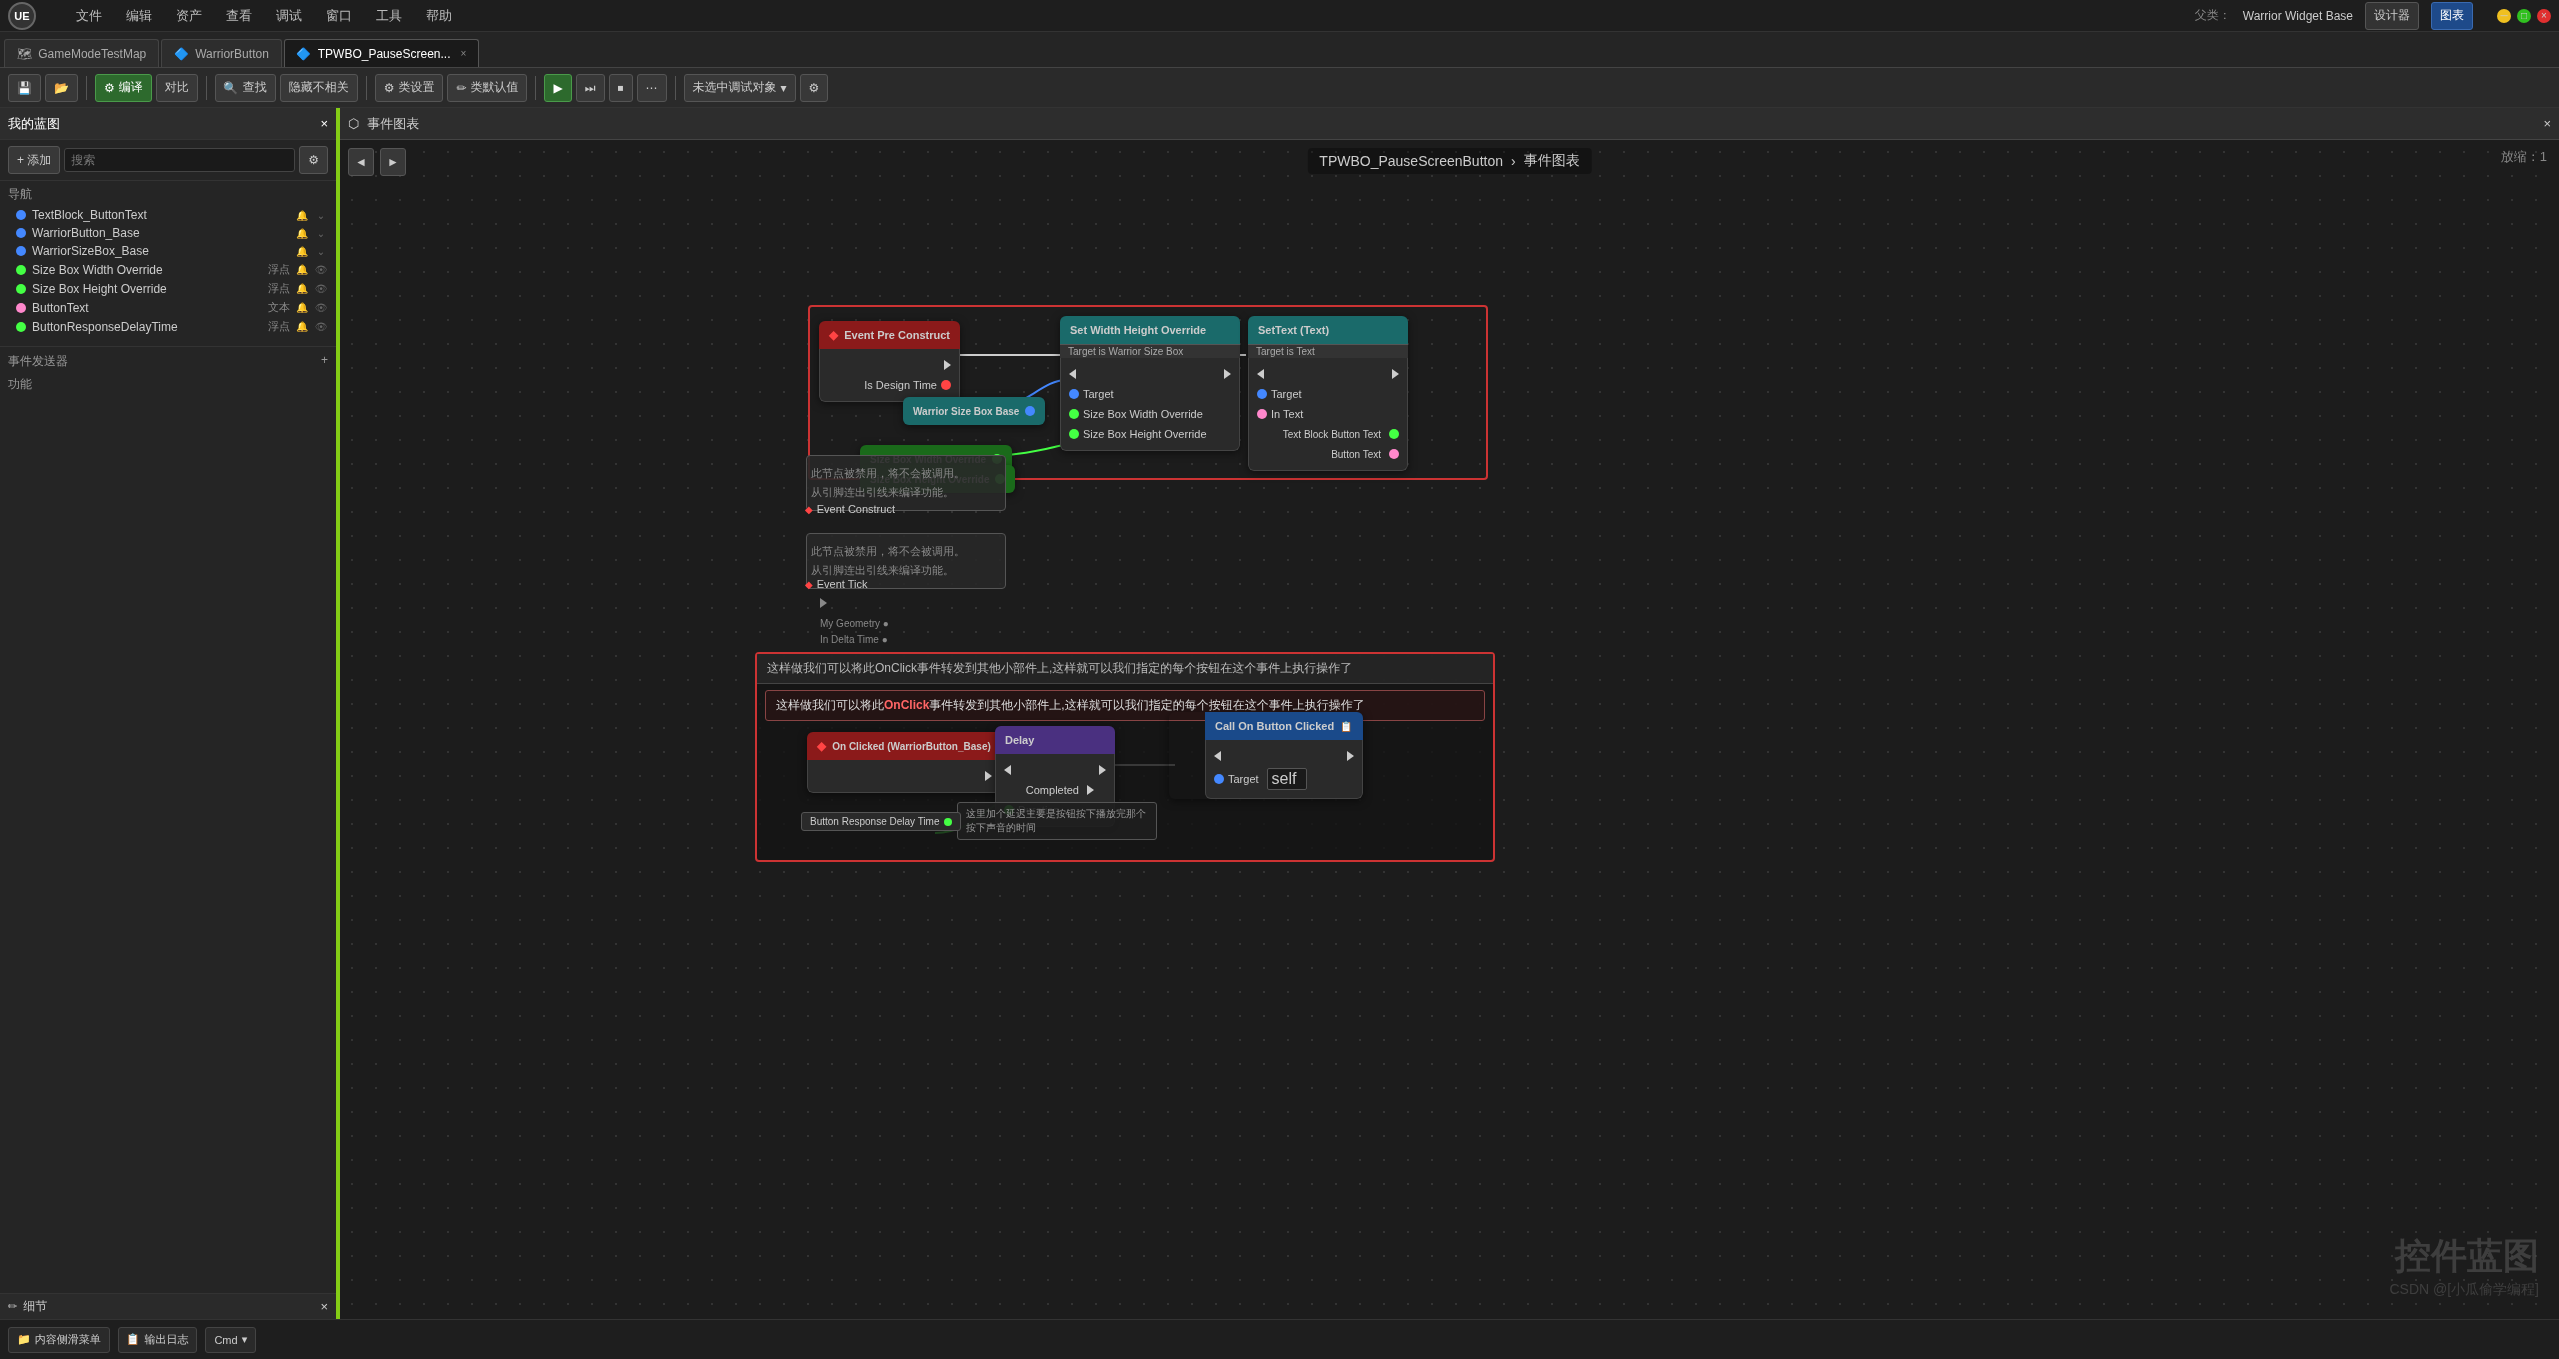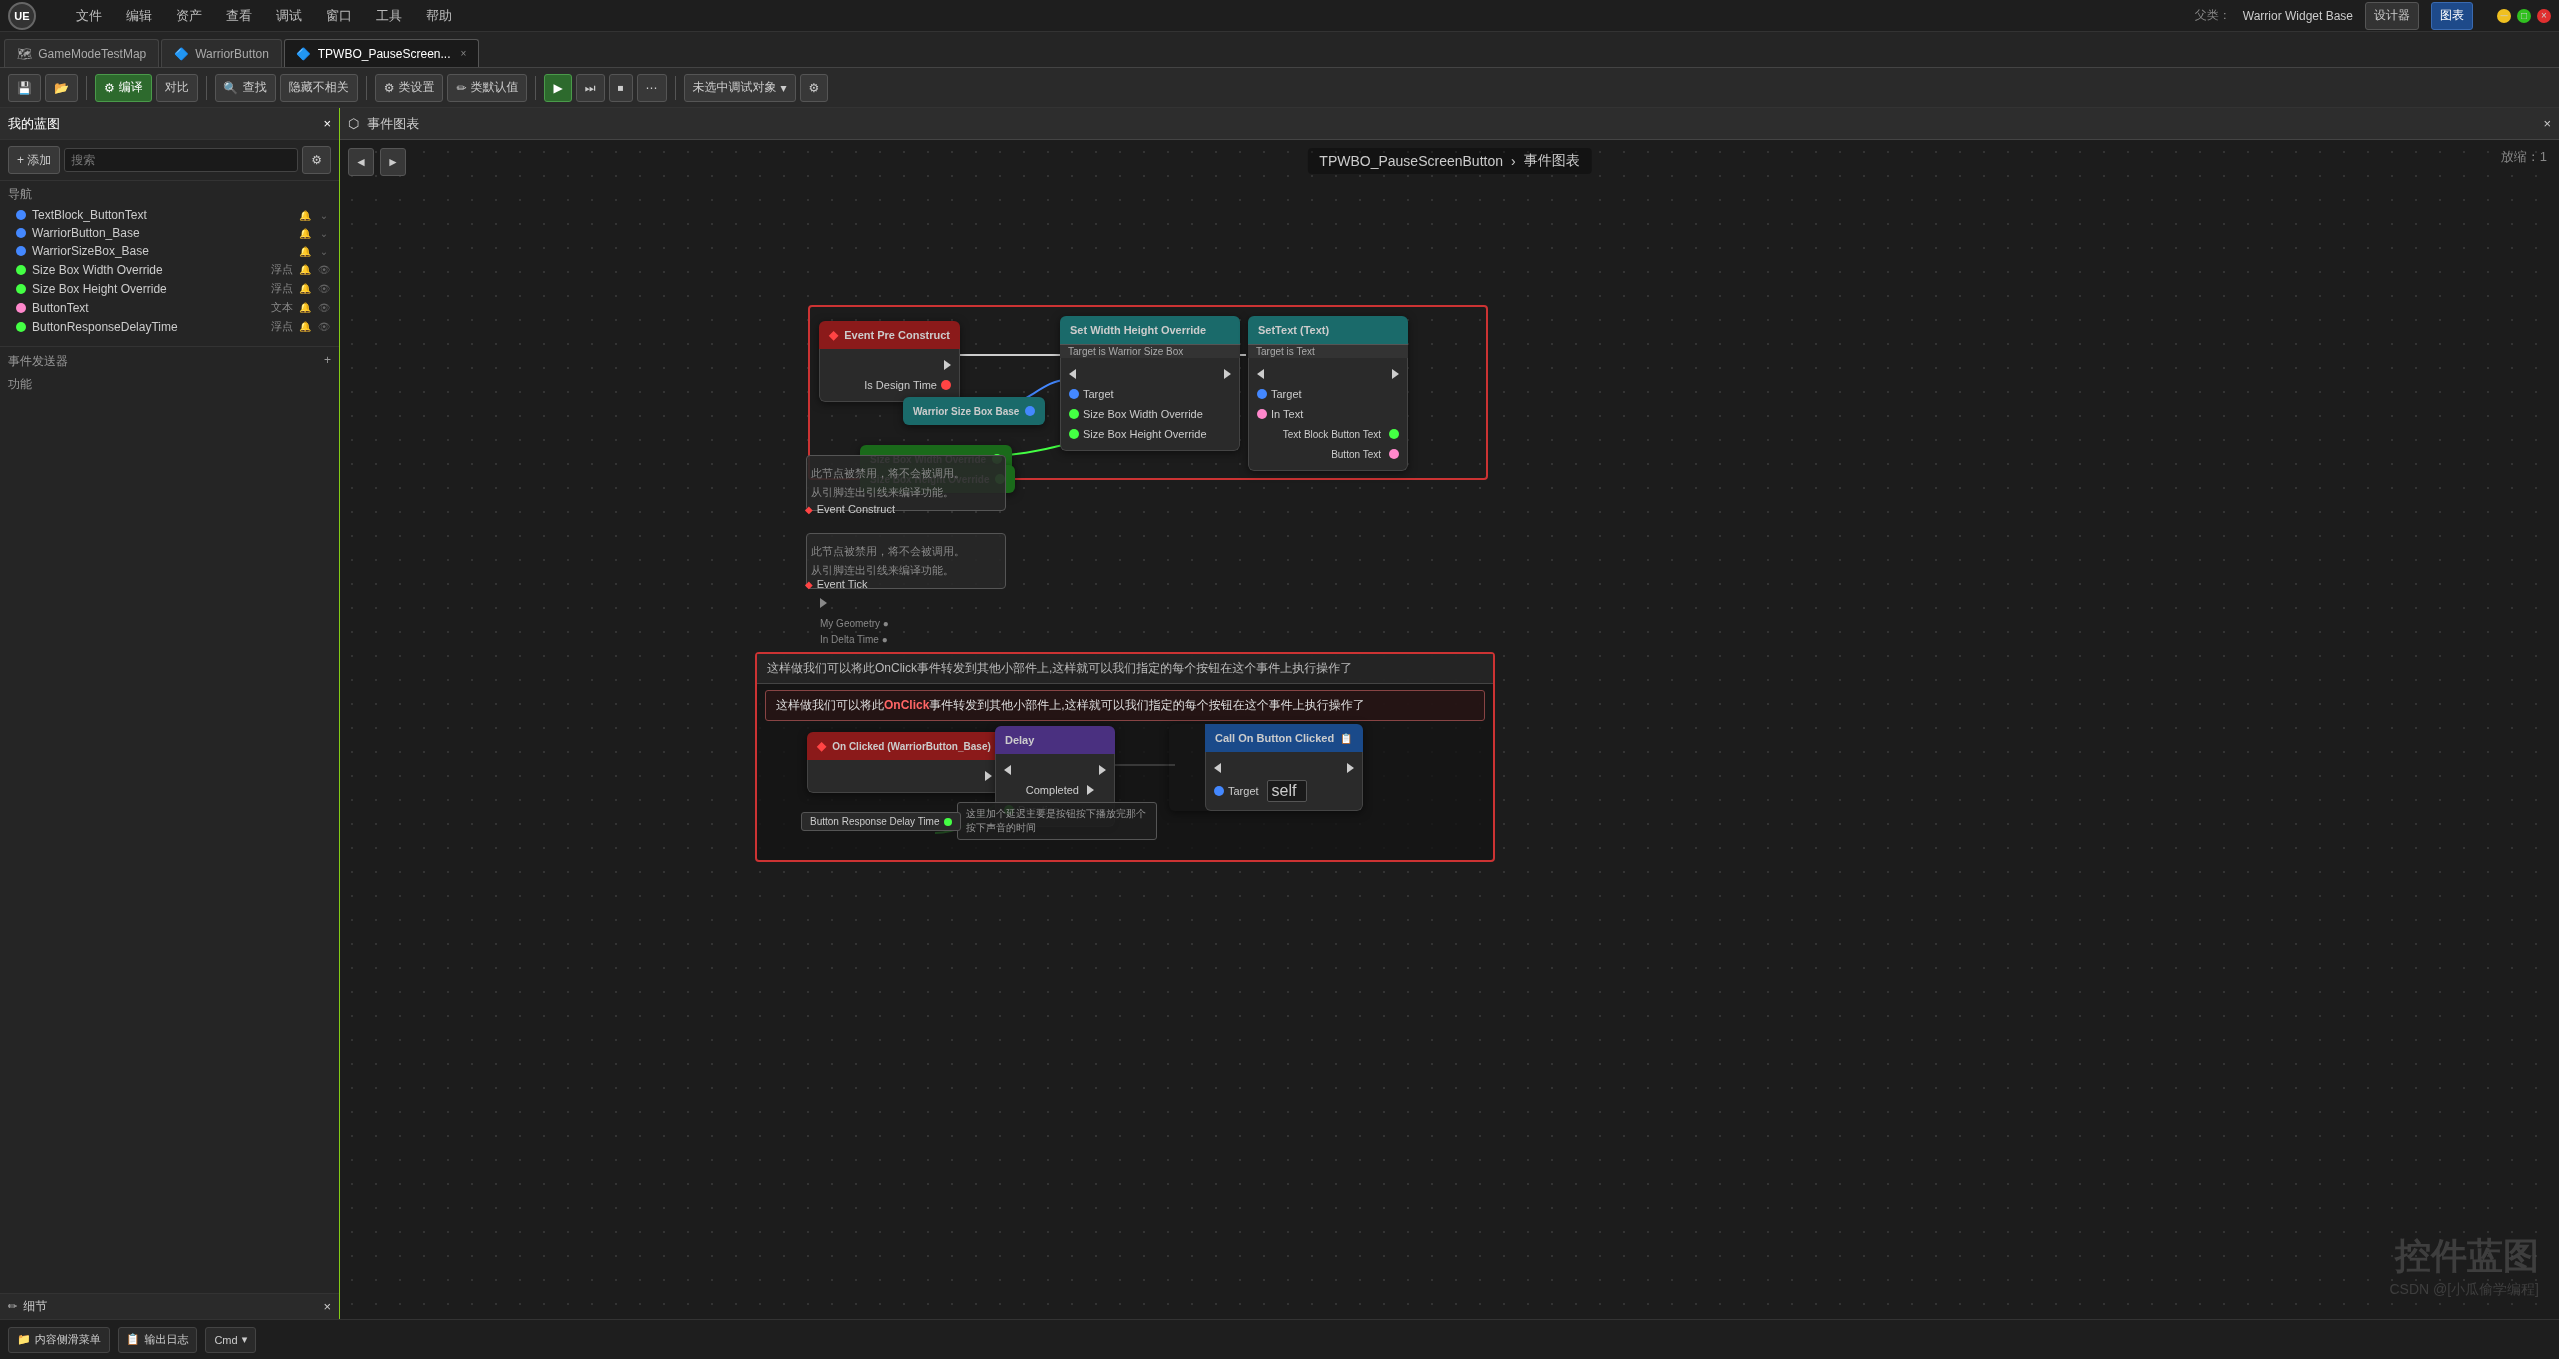--- a/index.html
+++ b/index.html
@@ -98,21 +98,21 @@
     .toolbar-sep { width: 1px; height: 24px; background: #555; margin: 0 4px; }
     
     #main {
       display: flex;
       height: calc(1359px - 32px - 36px - 40px - 40px);
     }
     
     #left-panel {
       width: 340px;
       background: #252525;
-      border-right: 1px solid #84cc16;
+      border-right: 4px solid #84cc16;
       display: flex;
       flex-direction: column;
     }
     #panel-header {
       height: 32px;
       background: #2d2d2d;
       border-bottom: 1px solid #333;
       display: flex;
       align-items: center;
       padding: 0 8px;
@@ -732,21 +732,21 @@
               <span class="pin-label">Completed</span>
               <div style="width:0;height:0;border-top:5px solid transparent;border-bottom:5px solid transparent;border-left:7px solid #ccc; margin-left:4px;"></div>
             </div>
             <div class="node-pin">
               <div class="pin-dot" style="background:#44ff44;"></div>
               <span class="pin-label">Duration</span>
             </div>
           </div>
         </div>
 
-        <div class="bp-node node-blue" style="position:absolute; left:412px; top:70px; min-width:150px;padding-left:36px;">
+        <div class="bp-node node-blue" style="position:absolute; left:412px; top:58px; min-width:150px;padding-left:36px;">
           <div class="node-header">
             <span style="font-size:11px;">Call On Button Clicked</span>
             <span style="margin-left:auto; cursor:pointer; font-size:10px;">📋</span>
           </div>
           <div class="node-body">
             <div class="node-pin">
               <div style="width:0;height:0;border-top:5px solid transparent;border-bottom:5px solid transparent;border-right:7px solid #ccc;"></div>
               <div style="flex:1;"></div>
               <div style="width:0;height:0;border-top:5px solid transparent;border-bottom:5px solid transparent;border-left:7px solid #ccc;"></div>
             </div>

